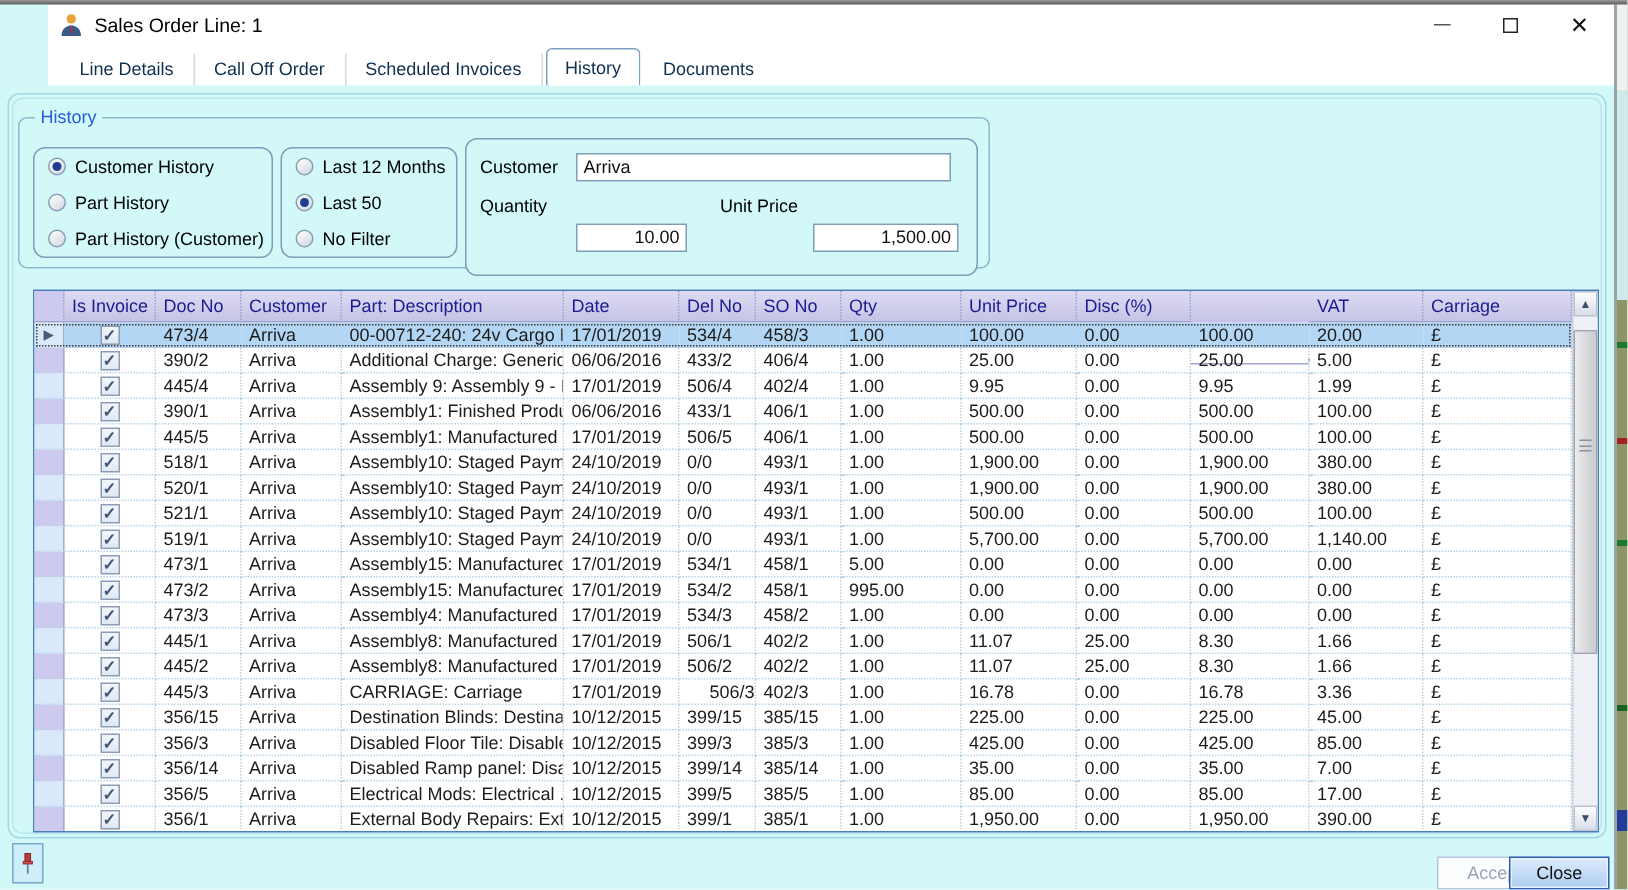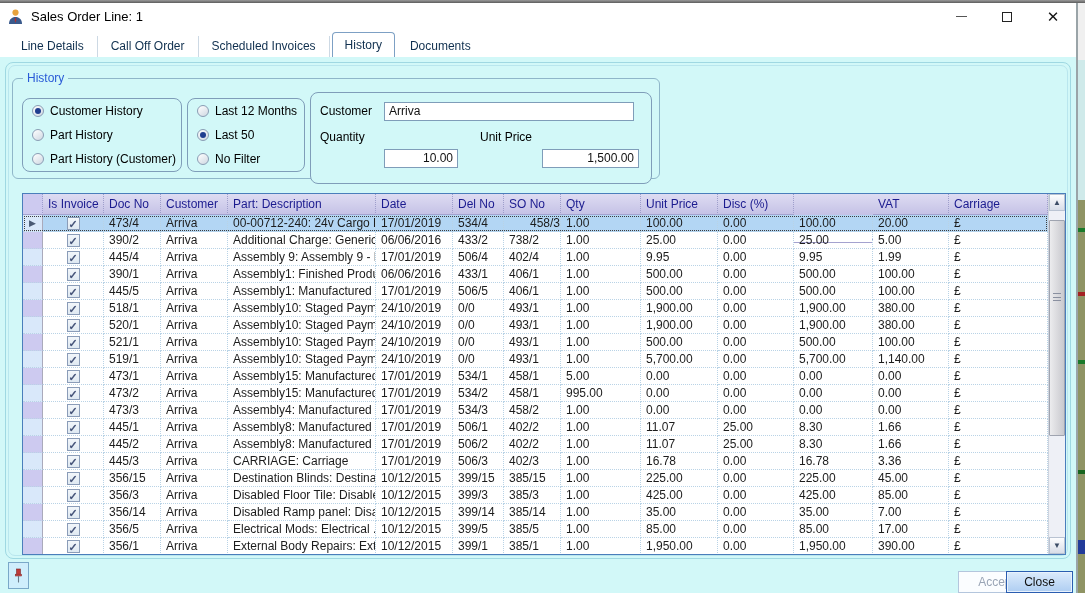--- a/index.html
+++ b/index.html
@@ -5,21 +5,21 @@
   * { box-sizing: border-box; margin: 0; padding: 0; }
   html,body { width:1085px; height:593px; overflow:hidden; }
   body { font-family:"Liberation Sans",sans-serif; background:#d2f8f8; position:relative; font-size:12px; color:#111; }
 
   
   .top-strip { position:absolute; top:0; left:0; width:1085px; height:3px; background:linear-gradient(#9a9a9a,#5c5c5c); z-index:40; }
   .bg-strip { position:absolute; top:0; right:0; width:7px; height:593px; background:#8f9464; z-index:1; }
   .bg-strip .seg1{position:absolute;top:0;width:7px;height:60px;background:#f0f0f0;}
   .bg-strip .seg2{position:absolute;top:60px;width:7px;height:140px;background:#cfeaea;}
   .bg-strip .mk{position:absolute;width:7px;height:4px;}
-  .window { position:absolute; top:3px; left:0; width:1078px; height:590px; background:#d2f8f8; border-right:2px solid #9aa4a8; z-index:5; }
+  .window { position:absolute; top:3px; left:0; width:1078px; height:590px; background:#d2f8f8; border-right:2px solid #9aa4a8; z-index:5;padding-left:32px; }
 
   .titlebar { height:27px; background:#ffffff; display:flex; align-items:center; padding-left:7px; }
   .app-icon { width:17px; height:17px; margin-right:7px; }
   .title-text { font-size:13px; color:#000; }
   .win-controls { margin-left:auto; display:flex; height:27px; }
   .win-btn { width:46px; height:27px; display:flex; align-items:center; justify-content:center; color:#333; font-size:12px; }
   .win-btn .min-glyph { display:block; width:11px; height:1px; background:#555; }
   .win-btn .max-glyph { display:block; width:10px; height:10px; border:1px solid #222; }
   .win-btn.close { font-size:15px; color:#111; }
 
@@ -198,37 +198,37 @@
             <div class="gcell" style="width: 99px;">Carriage</div>
           </div>
           <div class="grow selected">
             <div class="gcell selcol" style="width: 20px;"><div class="rowarrow" style="display: inline-block;">▶</div></div>
             <div class="gcell cbwrap" style="width: 61px;"><div class="cb" style="display: inline-block;"><div class="tick">✓</div></div></div>
             <div class="gcell" style="width: 57px;">473/4</div>
             <div class="gcell" style="width: 67px;">Arriva</div>
             <div class="gcell" style="width: 148px;">00-00712-240: 24v Cargo L...</div>
             <div class="gcell" style="width: 77px;">17/01/2019</div>
             <div class="gcell" style="width: 51px;">534/4</div>
-            <div class="gcell" style="width: 57px; text-align: right;">458/3</div>
+            <div class="gcell" style="width: 57px;">458/3</div>
             <div class="gcell" style="width: 80px;">1.00</div>
             <div class="gcell" style="width: 77px;">100.00</div>
             <div class="gcell" style="width: 76px;">0.00</div>
             <div class="gcell" style="width: 79px;">100.00</div>
             <div class="gcell" style="width: 76px;">20.00</div>
             <div class="gcell" style="width: 99px;">£</div>
           </div>
           <div class="grow">
             <div class="gcell selcol" style="width: 20px;"></div>
             <div class="gcell cbwrap" style="width: 61px;"><div class="cb" style="display: inline-block;"><div class="tick">✓</div></div></div>
             <div class="gcell" style="width: 57px;">390/2</div>
             <div class="gcell" style="width: 67px;">Arriva</div>
             <div class="gcell" style="width: 148px;">Additional Charge: Generic ...</div>
             <div class="gcell" style="width: 77px;">06/06/2016</div>
             <div class="gcell" style="width: 51px;">433/2</div>
-            <div class="gcell" style="width: 57px;">738/2</div>
+            <div class="gcell" style="width: 57px;">406/4</div>
             <div class="gcell" style="width: 80px;">1.00</div>
             <div class="gcell" style="width: 77px;">25.00</div>
             <div class="gcell" style="width: 76px;">0.00</div>
             <div class="gcell" style="width: 79px;">25.00</div>
             <div class="gcell" style="width: 76px;">5.00</div>
             <div class="gcell" style="width: 99px;">£</div>
           </div>
           <div class="grow">
             <div class="gcell selcol" style="width: 20px;"></div>
             <div class="gcell cbwrap" style="width: 61px;"><div class="cb" style="display: inline-block;"><div class="tick">✓</div></div></div>
@@ -421,21 +421,21 @@
             <div class="gcell" style="width: 76px;">1.66</div>
             <div class="gcell" style="width: 99px;">£</div>
           </div>
           <div class="grow">
             <div class="gcell selcol" style="width: 20px;"></div>
             <div class="gcell cbwrap" style="width: 61px;"><div class="cb" style="display: inline-block;"><div class="tick">✓</div></div></div>
             <div class="gcell" style="width: 57px;">445/3</div>
             <div class="gcell" style="width: 67px;">Arriva</div>
             <div class="gcell" style="width: 148px;">CARRIAGE: Carriage</div>
             <div class="gcell" style="width: 77px;">17/01/2019</div>
-            <div class="gcell" style="width: 51px;">506/3</div>
+            <div class="gcell" style="width: 51px; text-align: right;">506/3</div>
             <div class="gcell" style="width: 57px;">402/3</div>
             <div class="gcell" style="width: 80px;">1.00</div>
             <div class="gcell" style="width: 77px;">16.78</div>
             <div class="gcell" style="width: 76px;">0.00</div>
             <div class="gcell" style="width: 79px;">16.78</div>
             <div class="gcell" style="width: 76px;">3.36</div>
             <div class="gcell" style="width: 99px;">£</div>
           </div>
           <div class="grow">
             <div class="gcell selcol" style="width: 20px;"></div>

